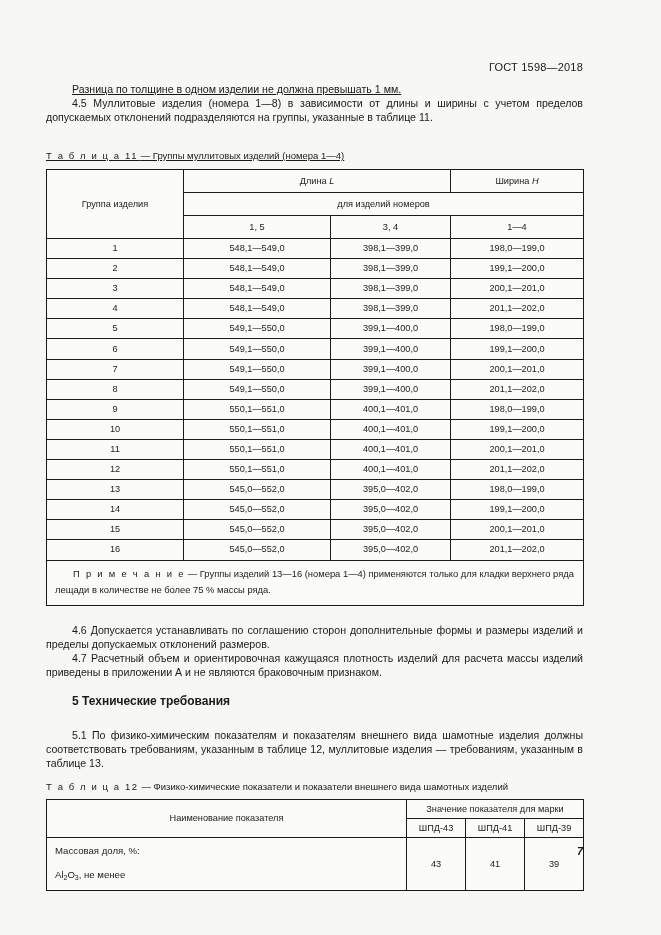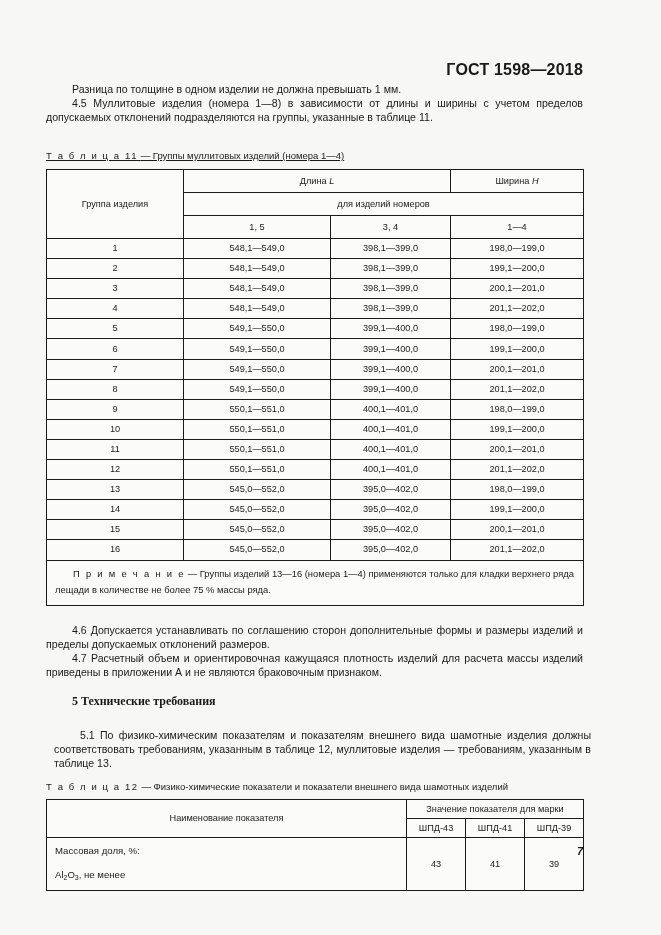--- a/index.html
+++ b/index.html
@@ -28,22 +28,22 @@
     top: 0;
     width: 537px;
   }
 
   
   .doc-header {
     position: absolute;
     left: 0; top: 61px;
     width: 537px;
     text-align: right;
-    font-size: 16px;
-    font-weight: bold;
+    font-size: 11px;
+    font-weight: normal;
     letter-spacing: 0.2px;
   }
 
   
   .para {
     position: absolute;
     width: 537px;
     font-size: 10.6px;
     line-height: 14.1px;
     text-align: justify;
@@ -140,21 +140,21 @@
   .ital { font-style: italic; }
 </style>
 </head>
 <body>
 
 <div class="page">
  <div class="content">
 
   <div class="doc-header">ГОСТ 1598—2018</div>
 
-  <div class="para" style="top:82px;"><span class="ind"></span><span>Разница по толщине в одном изделии не должна превышать 1 мм.</span></div>
+  <div class="para" style="top:82px;text-decoration:underline;"><span class="ind"></span><span>Разница по толщине в одном изделии не должна превышать 1 мм.</span></div>
 
   <div class="para" style="top:96px;"><span class="ind"></span><span>4.5 Муллитовые изделия (номера 1—8) в зависимости от длины и ширины с учетом пределов допускаемых отклонений подразделяются на группы, указанные в таблице 11.</span></div>
 
   <div class="tbl-caption" style="top:150px;text-decoration:underline;"><span class="sp">Т а б л и ц а  11</span> <span>— Группы муллитовых изделий (номера 1—4)</span></div>
 
   <div class="units" style="top:168px;">В миллиметрах</div>
 
   <table class="gost" id="t11" style="top:169px;">
     <colgroup>
       <col style="width:137px;">
@@ -279,23 +279,23 @@
       <tr>
         <td class="note-cell outer-l outer-r outer-b" colspan="4"><span class="nind"></span><span class="nlabel">П р и м е ч а н и е</span> <span>— Группы изделий 13—16 (номера 1—4) применяются только для кладки верхнего ряда лещади в количестве не более 75 % массы ряда.</span></td>
       </tr>
     </tbody>
   </table>
 
   <div class="para" style="top:623px;"><span class="ind"></span><span>4.6 Допускается устанавливать по соглашению сторон дополнительные формы и размеры изделий и пределы допускаемых отклонений размеров.</span></div>
 
   <div class="para" style="top:651px;"><span class="ind"></span><span>4.7 Расчетный объем и ориентировочная кажущаяся плотность изделий для расчета массы изделий приведены в приложении А и не являются браковочным признаком.</span></div>
 
-  <div class="sec-head" style="top:694px;font-family:Liberation Serif, serif;">5 Технические требования</div>
-
-  <div class="para" style="top:728px;margin-left:8px;"><span class="ind"></span><span>5.1 По физико-химическим показателям и показателям внешнего вида шамотные изделия должны соответствовать требованиям, указанным в таблице 12, муллитовые изделия — требованиям, указанным в таблице 13.</span></div>
+  <div class="sec-head" style="top:694px;">5 Технические требования</div>
+
+  <div class="para" style="top:728px;"><span class="ind"></span><span>5.1 По физико-химическим показателям и показателям внешнего вида шамотные изделия должны соответствовать требованиям, указанным в таблице 12, муллитовые изделия — требованиям, указанным в таблице 13.</span></div>
 
   <div class="tbl-caption" style="top:781px;"><span class="sp">Т а б л и ц а  12</span> <span>— Физико-химические показатели и показатели внешнего вида шамотных изделий</span></div>
 
   <table class="gost" id="t12" style="top:799px;">
     <colgroup>
       <col style="width:360px;">
       <col style="width:59px;">
       <col style="width:59px;">
       <col style="width:59px;">
     </colgroup>

